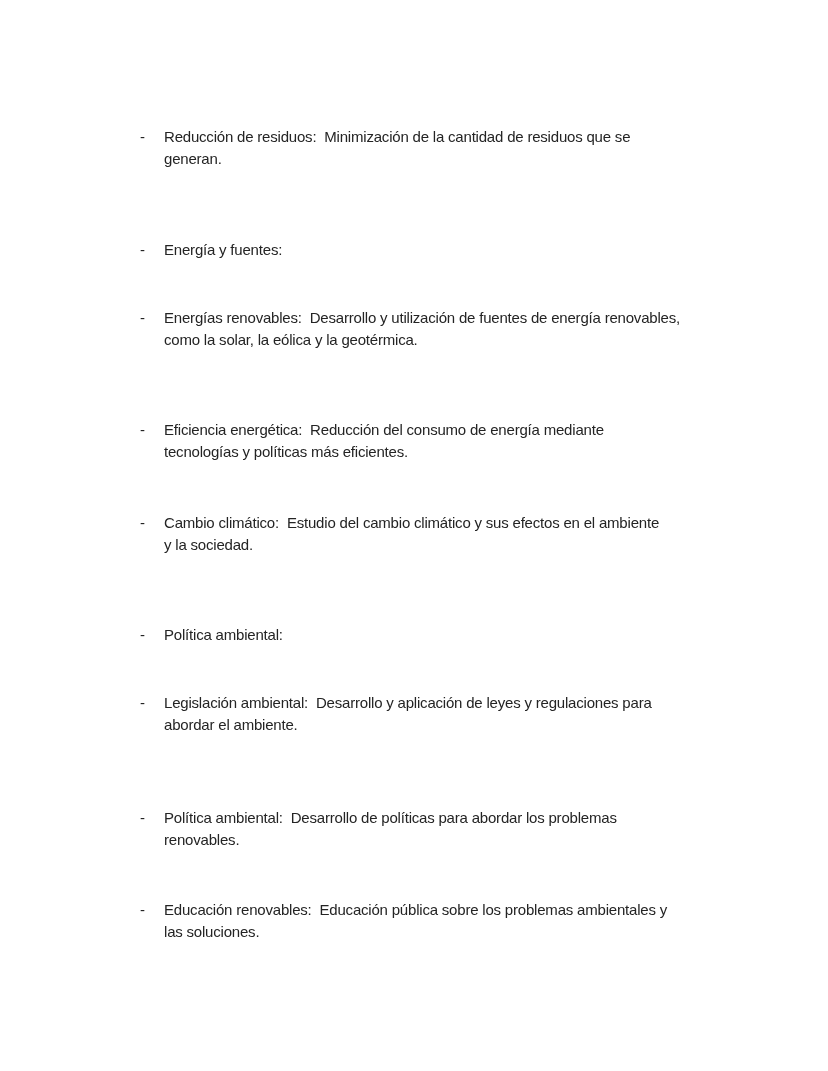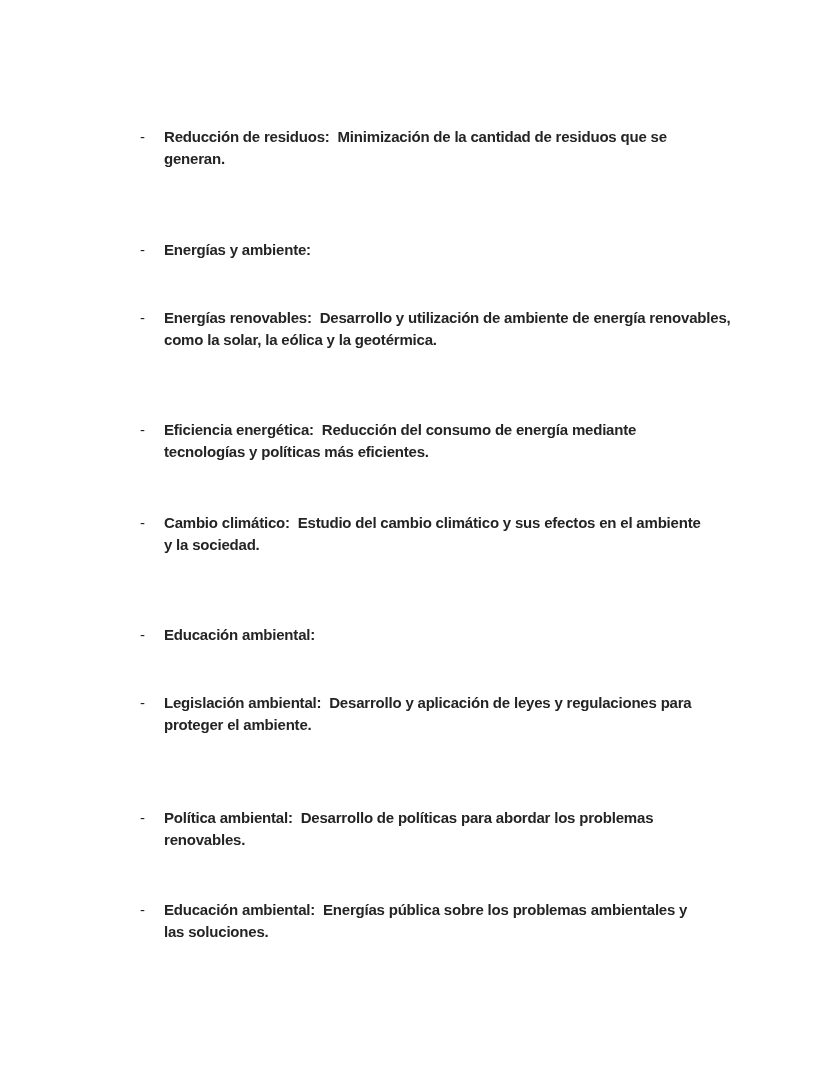--- a/index.html
+++ b/index.html
@@ -34,21 +34,20 @@
     line-height: 22px;
     letter-spacing: -0.2px;
   }
   .bullet {
     flex: 0 0 24px;
     width: 24px;
   }
   .item-text {
     width: 620px;
     white-space: pre-wrap;
-    font-weight: bold;
   }
   
   .list-item:nth-child(1) { margin-bottom: 69px; }
   .list-item:nth-child(2) { margin-bottom: 46px; }
   .list-item:nth-child(3) { margin-bottom: 68px; }
   .list-item:nth-child(4) { margin-bottom: 49px; }
   .list-item:nth-child(5) { margin-bottom: 68px; }
   .list-item:nth-child(6) { margin-bottom: 46px; }
   .list-item:nth-child(7) { margin-bottom: 71px; }
   .list-item:nth-child(8) { margin-bottom: 48px; }
@@ -61,58 +60,58 @@
   <div class="list">
 
     <div class="list-item">
       <span class="bullet">-</span>
       <span class="item-text">Reducción de residuos:  Minimización de la cantidad de residuos que se
 generan.</span>
     </div>
 
     <div class="list-item">
       <span class="bullet">-</span>
-      <span class="item-text">Energías y ambiente:</span>
+      <span class="item-text">Energía y fuentes:</span>
     </div>
 
     <div class="list-item">
       <span class="bullet">-</span>
-      <span class="item-text">Energías renovables:  Desarrollo y utilización de ambiente de energía renovables,
+      <span class="item-text">Energías renovables:  Desarrollo y utilización de fuentes de energía renovables,
 como la solar, la eólica y la geotérmica.</span>
     </div>
 
     <div class="list-item">
       <span class="bullet">-</span>
       <span class="item-text">Eficiencia energética:  Reducción del consumo de energía mediante
 tecnologías y políticas más eficientes.</span>
     </div>
 
     <div class="list-item">
       <span class="bullet">-</span>
       <span class="item-text">Cambio climático:  Estudio del cambio climático y sus efectos en el ambiente
 y la sociedad.</span>
     </div>
 
     <div class="list-item">
       <span class="bullet">-</span>
-      <span class="item-text">Educación ambiental:</span>
+      <span class="item-text">Política ambiental:</span>
     </div>
 
     <div class="list-item">
       <span class="bullet">-</span>
       <span class="item-text">Legislación ambiental:  Desarrollo y aplicación de leyes y regulaciones para
-proteger el ambiente.</span>
+abordar el ambiente.</span>
     </div>
 
     <div class="list-item">
       <span class="bullet">-</span>
       <span class="item-text">Política ambiental:  Desarrollo de políticas para abordar los problemas
 renovables.</span>
     </div>
 
     <div class="list-item">
       <span class="bullet">-</span>
-      <span class="item-text">Educación ambiental:  Energías pública sobre los problemas ambientales y
+      <span class="item-text">Educación renovables:  Educación pública sobre los problemas ambientales y
 las soluciones.</span>
     </div>
 
   </div>
 </div>
 
 </body></html>

